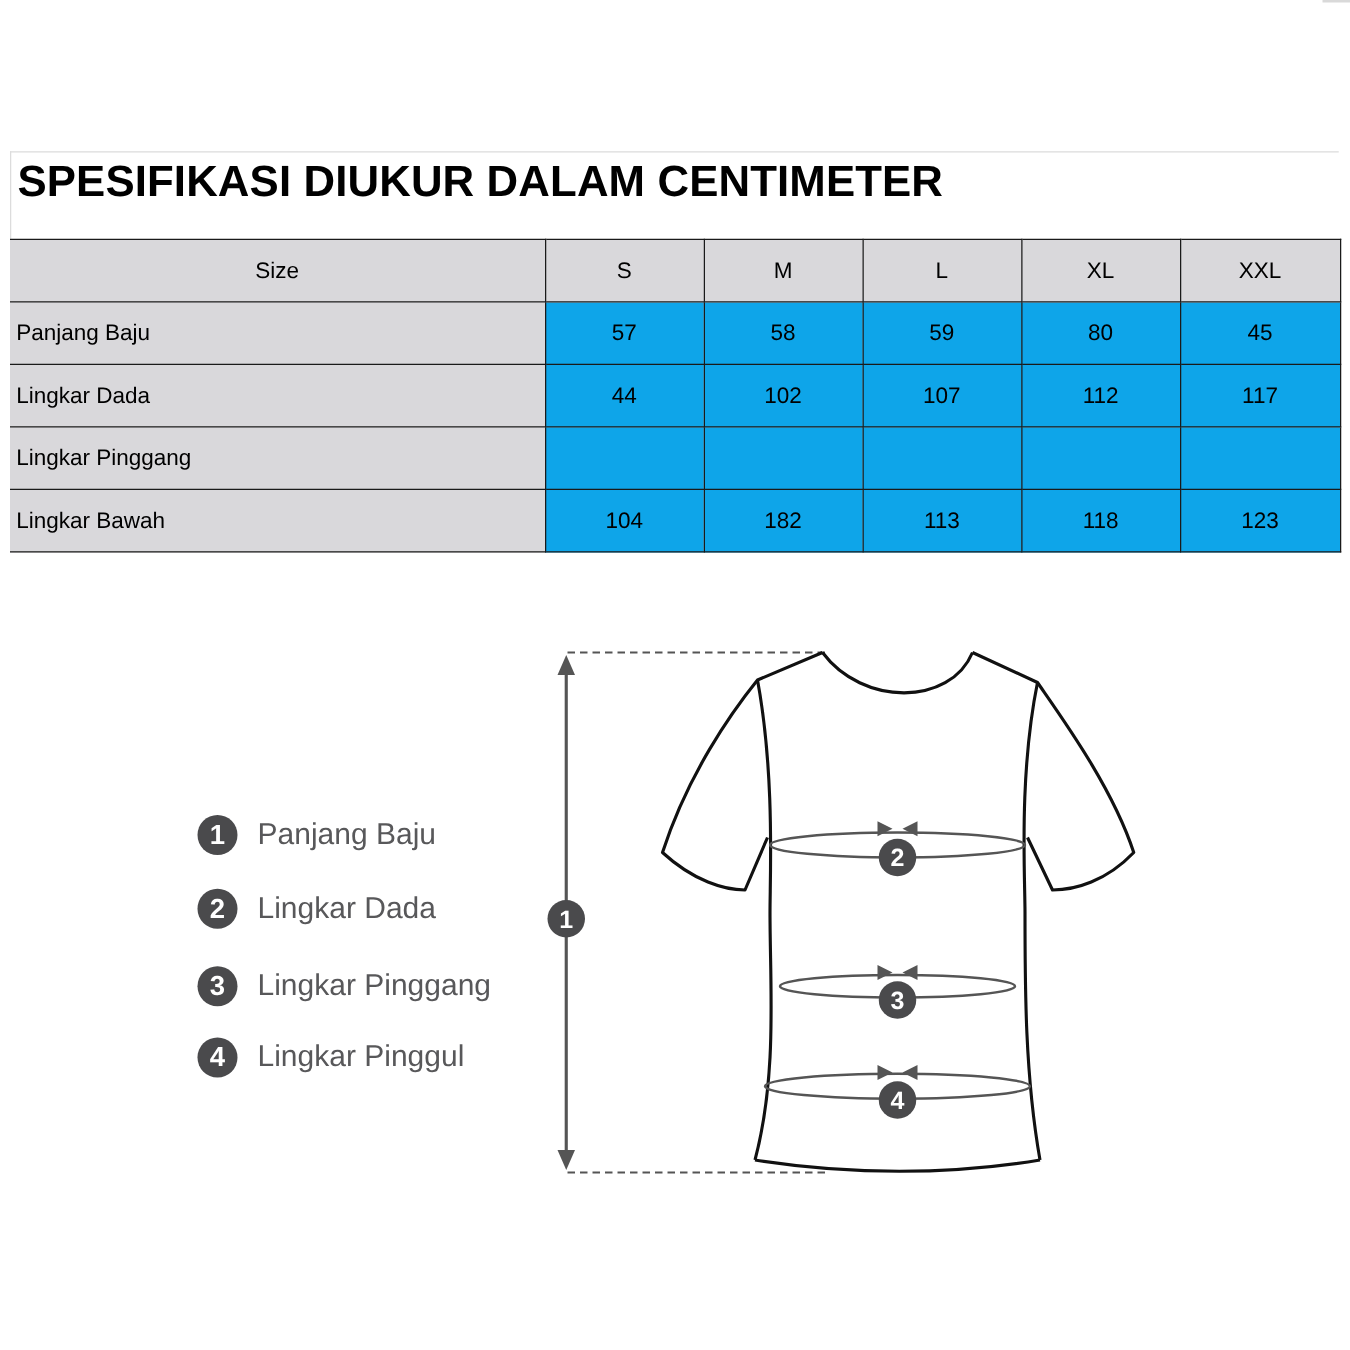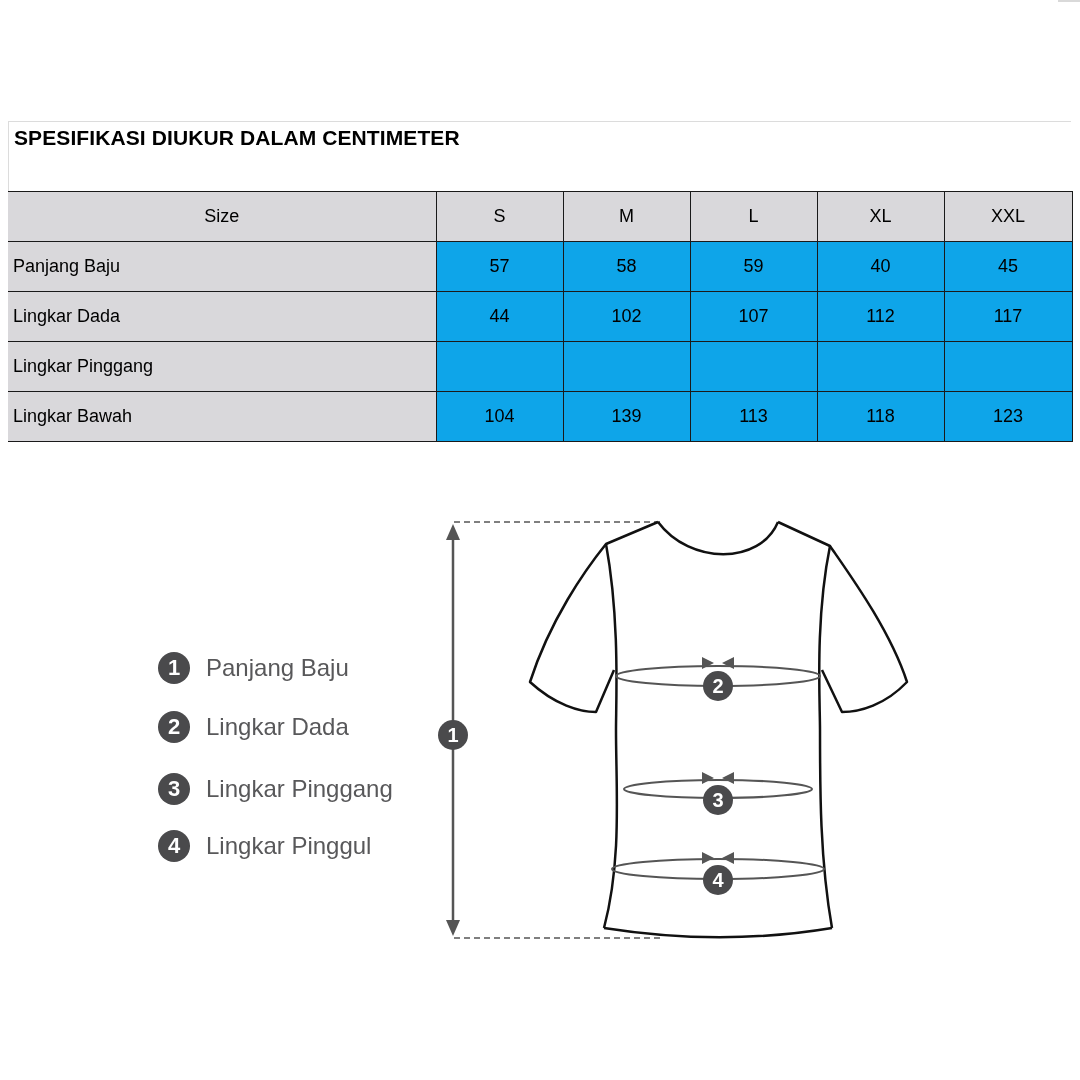--- a/index.html
+++ b/index.html
@@ -1,19 +1,19 @@
 <!DOCTYPE html>
 <html><head>
 <meta charset="utf-8">
 <style>
   html, body { margin: 0; padding: 0; background: #ffffff; }
   body { width: 1080px; height: 1080px; position: relative; overflow: hidden; font-family: "Liberation Sans", sans-serif; }
   .corner-mark { position: absolute; top: 0; left: 1058px; width: 22px; height: 2px; background: #d9d9d9; }
   .title-box { position: absolute; left: 8px; top: 121px; width: 1063px; height: 70px; border-top: 1px solid #dcdcdc; border-left: 1px solid #dcdcdc; box-sizing: border-box; }
-  .title { position: absolute; left: 5px; top: 4px; font-size: 21px; font-weight: bold; color: #000; letter-spacing: 0.1px; }
+  .title { position: absolute; left: 5px; top: 4px; font-size: 35px; font-weight: bold; color: #000; letter-spacing: 0.1px; }
   table.spec { position: absolute; left: 8px; top: 191px; width: 1064px; border-collapse: collapse; table-layout: fixed; }
   table.spec td { height: 49px; border: 1.5px solid #1a1a1a; font-size: 18px; color: #000; text-align: center; padding: 0; }
   table.spec td.rowlabel { text-align: left; padding-left: 5px; background: #d9d8db; border-left: none; }
   table.spec tr.header td { background: #d9d8db; }
   table.spec tr.header td.rowlabel { text-align: center; padding-left: 0; }
   table.spec td.val { background: #0ea5e9; }
   .legend { position: absolute; left: 158px; top: 650px; }
   .legend-item { position: absolute; left: 0; display: flex; align-items: center; white-space: nowrap; }
   .badge { width: 32px; height: 32px; border-radius: 50%; background: #4a4a4c; color: #fff; font-weight: bold; font-size: 22px; display: flex; align-items: center; justify-content: center; }
   .legend-label { margin-left: 16px; font-size: 24px; color: #58585a; }
@@ -44,21 +44,21 @@
     <td>M</td>
     <td>L</td>
     <td>XL</td>
     <td>XXL</td>
   </tr>
   <tr>
     <td class="rowlabel">Panjang Baju</td>
     <td class="val">57</td>
     <td class="val">58</td>
     <td class="val">59</td>
-    <td class="val">40</td>
+    <td class="val">80</td>
     <td class="val">45</td>
   </tr>
   <tr>
     <td class="rowlabel">Lingkar Dada</td>
     <td class="val">44</td>
     <td class="val">102</td>
     <td class="val">107</td>
     <td class="val">112</td>
     <td class="val">117</td>
   </tr>
@@ -66,21 +66,21 @@
     <td class="rowlabel">Lingkar Pinggang</td>
     <td class="val"></td>
     <td class="val"></td>
     <td class="val"></td>
     <td class="val"></td>
     <td class="val"></td>
   </tr>
   <tr>
     <td class="rowlabel">Lingkar Bawah</td>
     <td class="val">104</td>
-    <td class="val">139</td>
+    <td class="val">182</td>
     <td class="val">113</td>
     <td class="val">118</td>
     <td class="val">123</td>
   </tr>
 </tbody>
   </table>
 
 <div class="legend">
   <div class="legend-item" style="top:2px;">
     <div class="badge">1</div>

